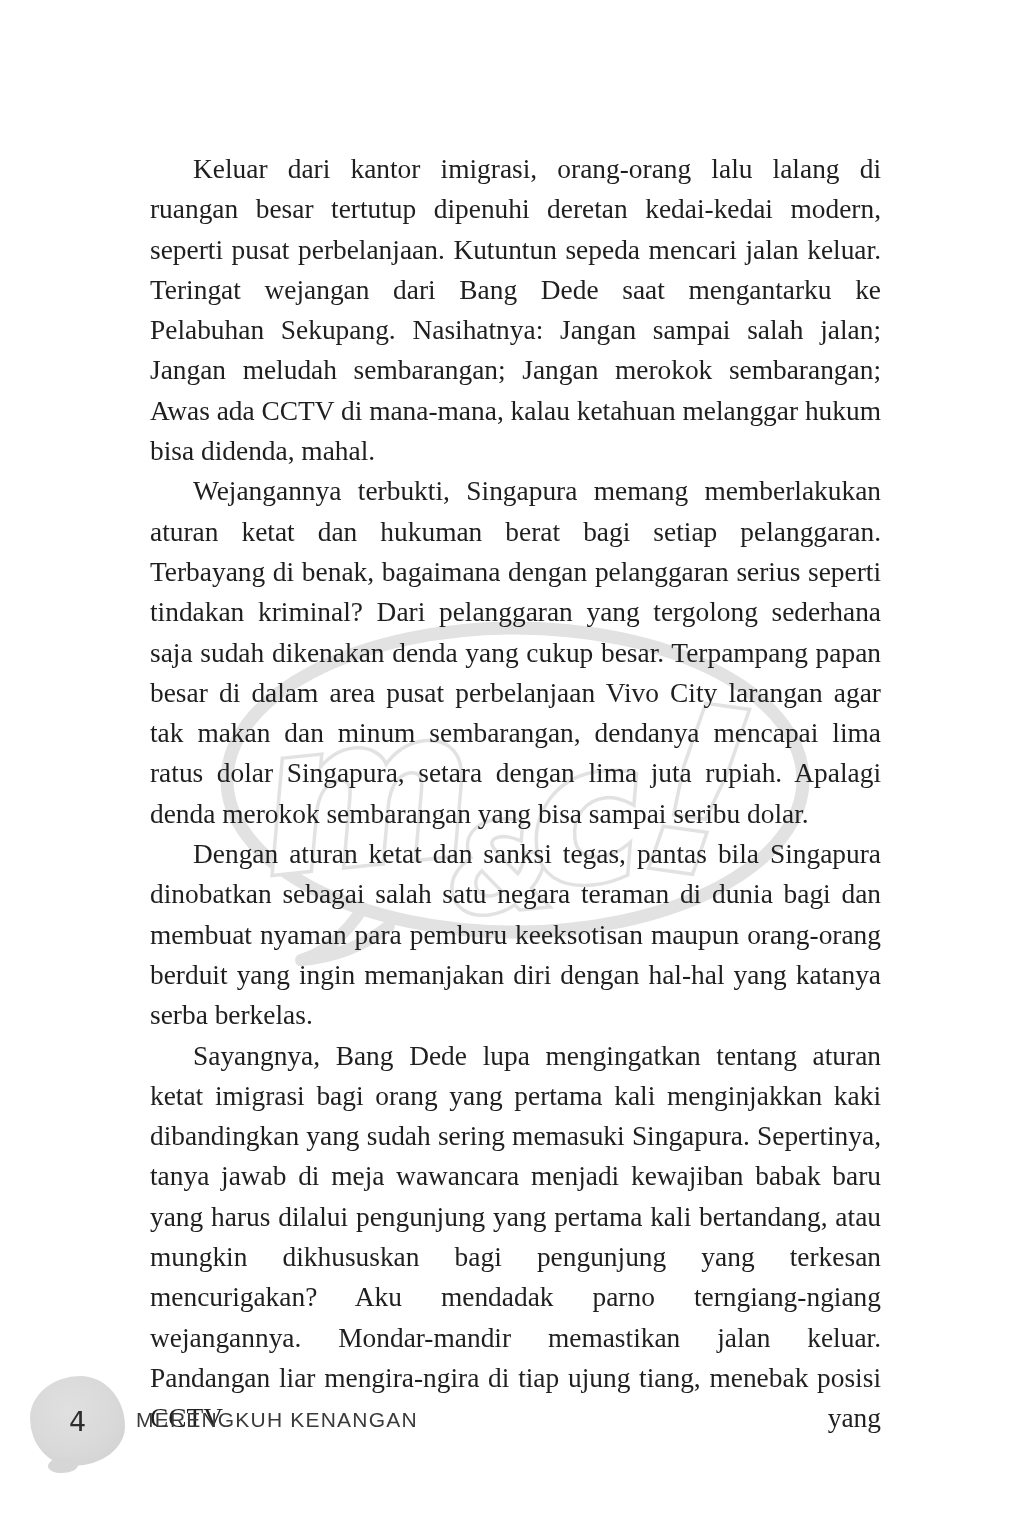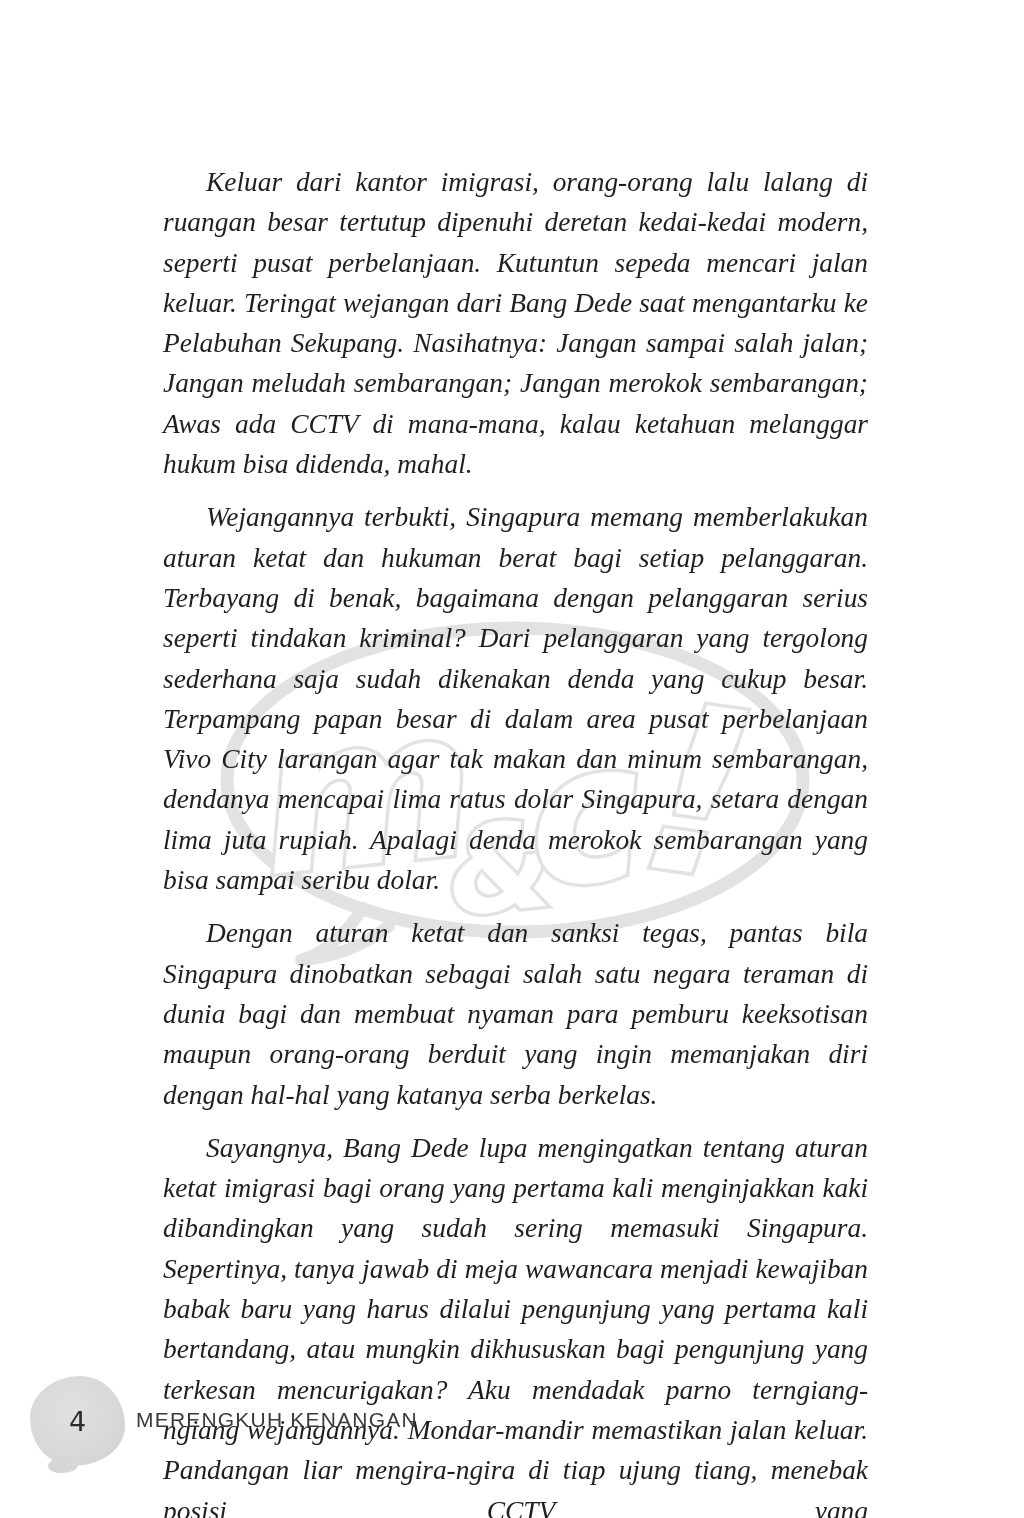--- a/index.html
+++ b/index.html
@@ -54,23 +54,22 @@
     top: 149px;
     width: 731px;
     z-index: 1;
     font-size: 27.4px;
     line-height: 40.3px;
     color: #1f1f1f;
     text-align: justify;
     hyphens: auto;
   }
   .body-text p {
-    margin: 13px;
+    margin: 0;
     text-indent: 43px;
-    font-style: italic;
   }
   .body-text p.continues {
     text-align-last: justify;
   }
 
   
   .footer {
     position: absolute;
     left: 0;
     top: 1368px;

